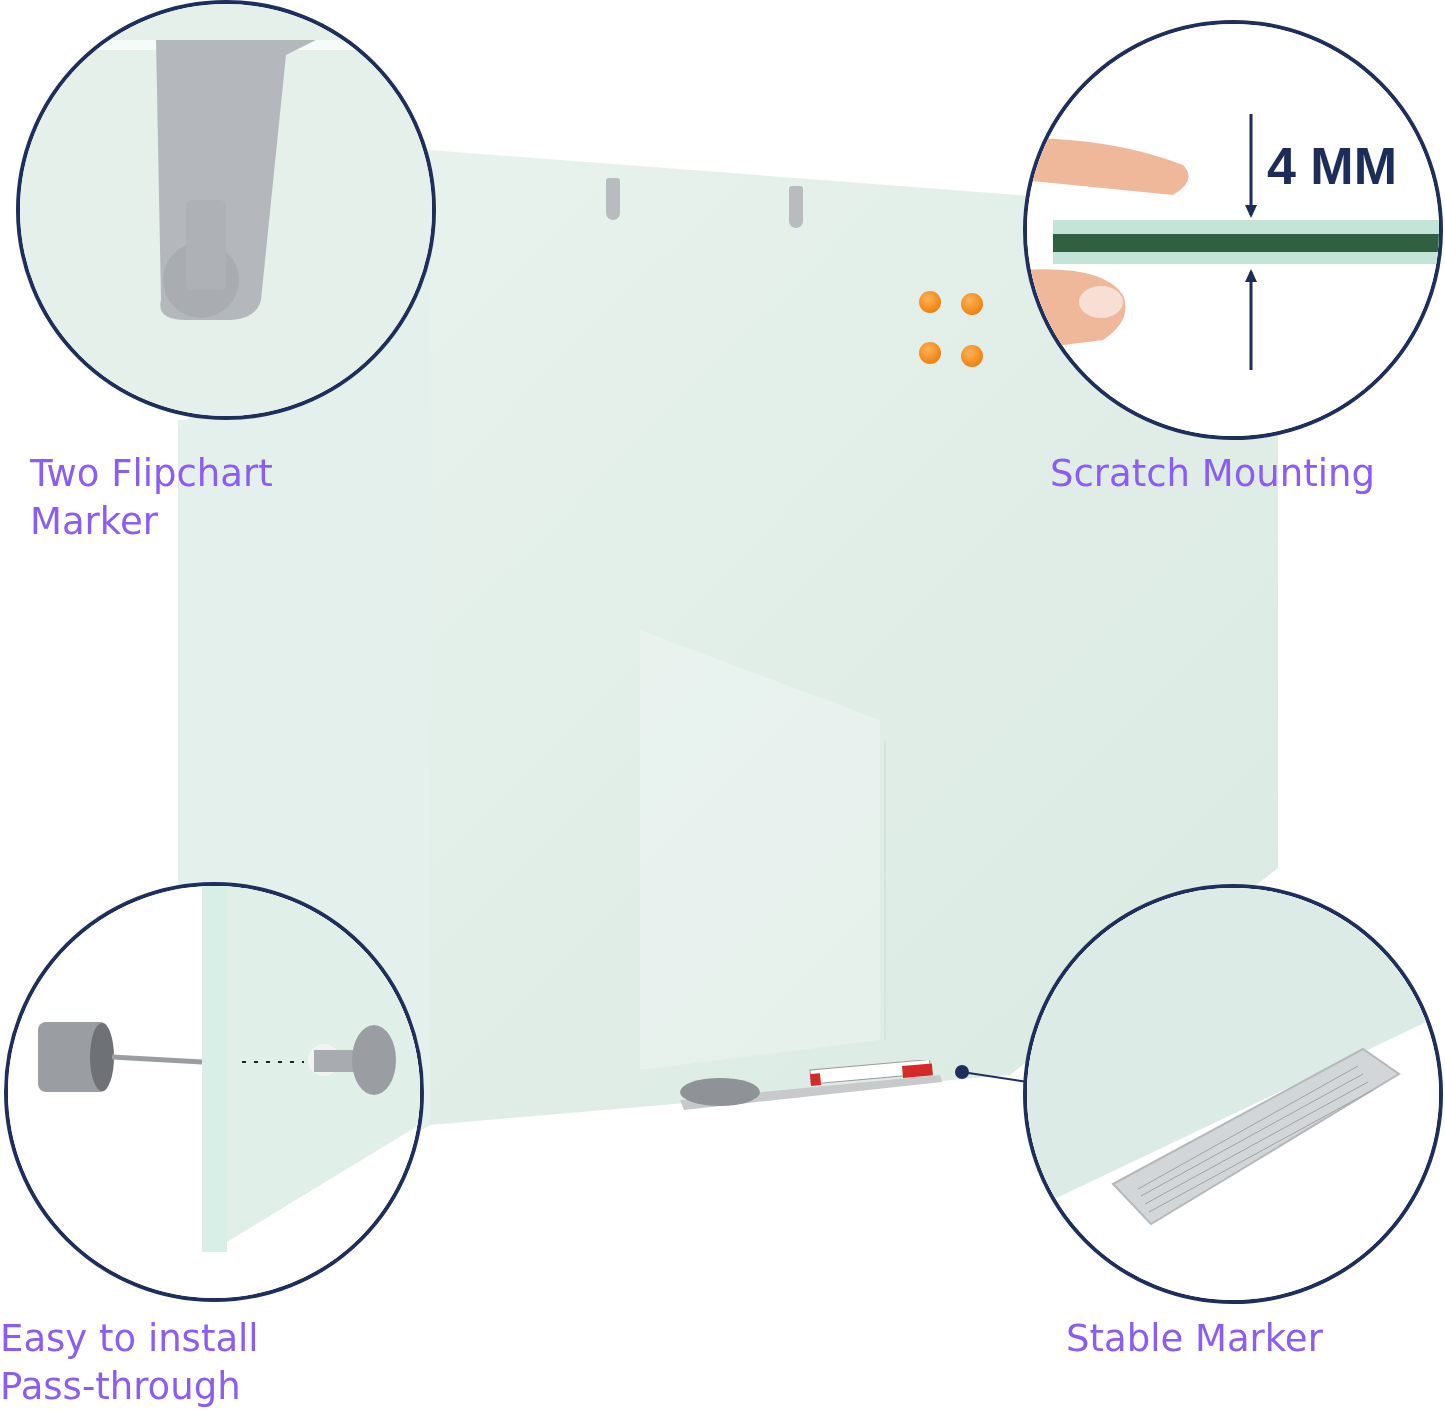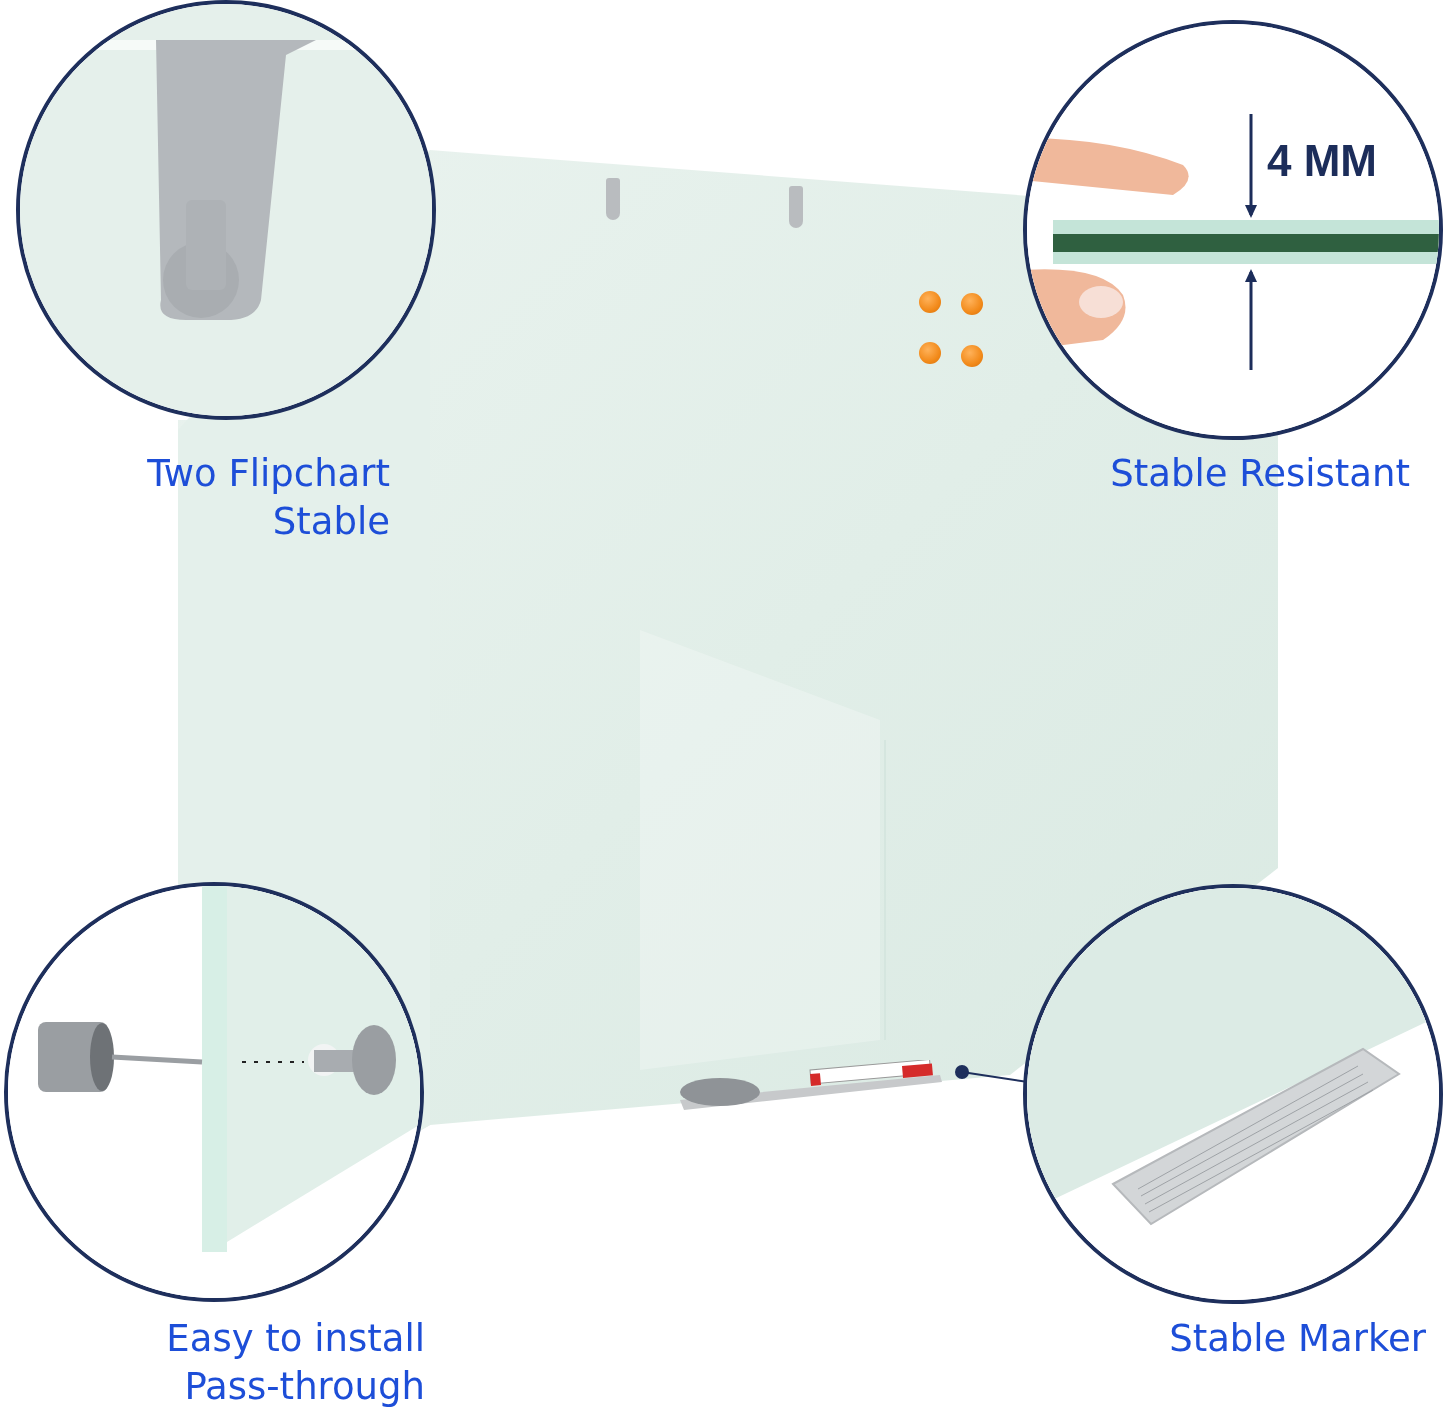--- a/index.html
+++ b/index.html
@@ -5,21 +5,21 @@
   html, body { margin:0; padding:0; background:#ffffff; }
   body { width:1445px; height:1410px; position:relative; overflow:hidden; font-family:"DejaVu Sans", sans-serif; }
   .abs { position:absolute; }
   .board {
     position:absolute; left:0; top:0; width:1445px; height:1410px;
   }
   .circle {
     position:absolute; border-radius:50%; border:4px solid #1e2f5c; overflow:hidden; background:#ffffff; box-sizing:border-box;
   }
   .caption {
-    position:absolute; text-align:right; color:#1d4ed8; font-size:37px; line-height:48px; font-family:"DejaVu Sans", sans-serif;
+    position:absolute; text-align:left; color:#8b5cf6; font-size:37px; line-height:48px; font-family:"DejaVu Sans", sans-serif;
   }
   .magnet { position:absolute; width:22px; height:22px; border-radius:50%; background:radial-gradient(circle at 40% 35%, #ffb25a, #f28a1a 60%, #d66f0a); }
   .hook { position:absolute; width:14px; height:42px; background:#b9bcbf; border-radius:3px 3px 7px 7px; }
   .mm-label { position:absolute; font-family:"Liberation Sans", sans-serif; font-weight:bold; color:#1c2d5a; }
 </style>
 </head>
 <body>
 
 <div class="board">
 
@@ -63,41 +63,41 @@
     <svg width="420" height="420" style="position:absolute;left:-4px;top:-4px">
       <rect x="0" y="0" width="420" height="420" fill="#e5f0eb"></rect>
       <rect x="0" y="40" width="420" height="10" fill="#f6faf8"></rect>
       <path d="M140,40 L300,40 L270,55 L245,300 Q240,320 210,320 L170,320 Q140,320 145,300 Z" fill="#b4b8bc"></path>
       <circle cx="185" cy="280" r="38" fill="#a9adb1"></circle>
       <rect x="170" y="200" width="40" height="90" rx="6" fill="#aeb2b6"></rect>
     </svg>
   </div>
   <div class="caption" style="left:30px;top:450px;width:360px;">
     <div>Two Flipchart</div>
-    <div>Stable</div>
+    <div>Marker</div>
   </div>
 
   <div class="circle" style="left:1023px;top:20px;width:420px;height:420px;">
     <svg width="420" height="420" style="position:absolute;left:-4px;top:-4px">
       <rect x="0" y="0" width="420" height="420" fill="#ffffff"></rect>
       <path d="M0,118 Q90,118 160,145 Q175,160 150,175 L0,160 Z" fill="#f0b89b"></path>
       <path d="M0,250 Q80,245 100,275 Q110,300 80,320 L0,330 Z" fill="#f0b89b"></path>
       <ellipse cx="78" cy="282" rx="22" ry="16" fill="#f7dfd6"></ellipse>
       <rect x="30" y="200" width="400" height="14" fill="#c4e4d8"></rect>
       <rect x="30" y="214" width="400" height="18" fill="#2f6040"></rect>
       <rect x="30" y="232" width="400" height="12" fill="#c4e4d8"></rect>
       <line x1="228" y1="94" x2="228" y2="195" stroke="#1c2d5a" stroke-width="3"></line>
       <polygon points="222,185 234,185 228,198" fill="#1c2d5a"></polygon>
       <line x1="228" y1="252" x2="228" y2="350" stroke="#1c2d5a" stroke-width="3"></line>
       <polygon points="222,262 234,262 228,249" fill="#1c2d5a"></polygon>
     </svg>
-    <div class="mm-label" style="left:240px;top:112px;font-size:44px;">4 MM</div>
+    <div class="mm-label" style="left:240px;top:112px;font-size:52px;">4 MM</div>
   </div>
   <div class="caption" style="left:1050px;top:450px;width:360px;">
-    <div>Stable Resistant</div>
+    <div>Scratch Mounting</div>
   </div>
 
   <div class="circle" style="left:4px;top:882px;width:420px;height:420px;">
     <svg width="420" height="420" style="position:absolute;left:-4px;top:-4px">
       <rect x="0" y="0" width="420" height="420" fill="#ffffff"></rect>
       <rect x="198" y="0" width="25" height="370" fill="#d7efe6"></rect>
       <polygon points="223,0 420,0 420,240 223,360" fill="#e1efe9"></polygon>
       <rect x="34" y="140" width="70" height="70" rx="8" fill="#9a9ea2"></rect>
       <ellipse cx="98" cy="175" rx="12" ry="34" fill="#6e7276"></ellipse>
       <line x1="108" y1="175" x2="198" y2="180" stroke="#9a9ea2" stroke-width="5"></line>

